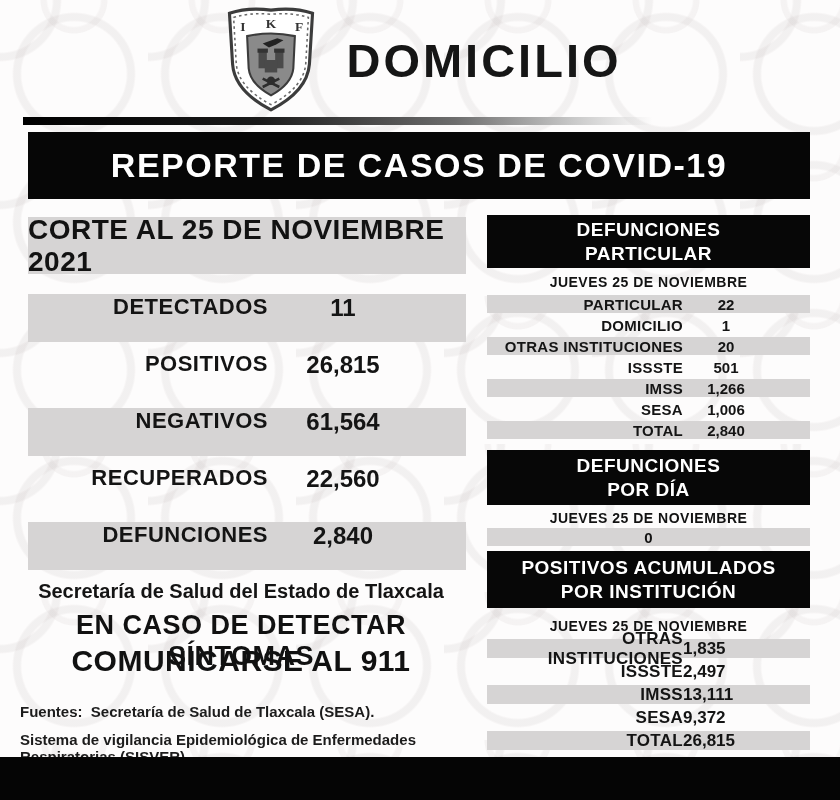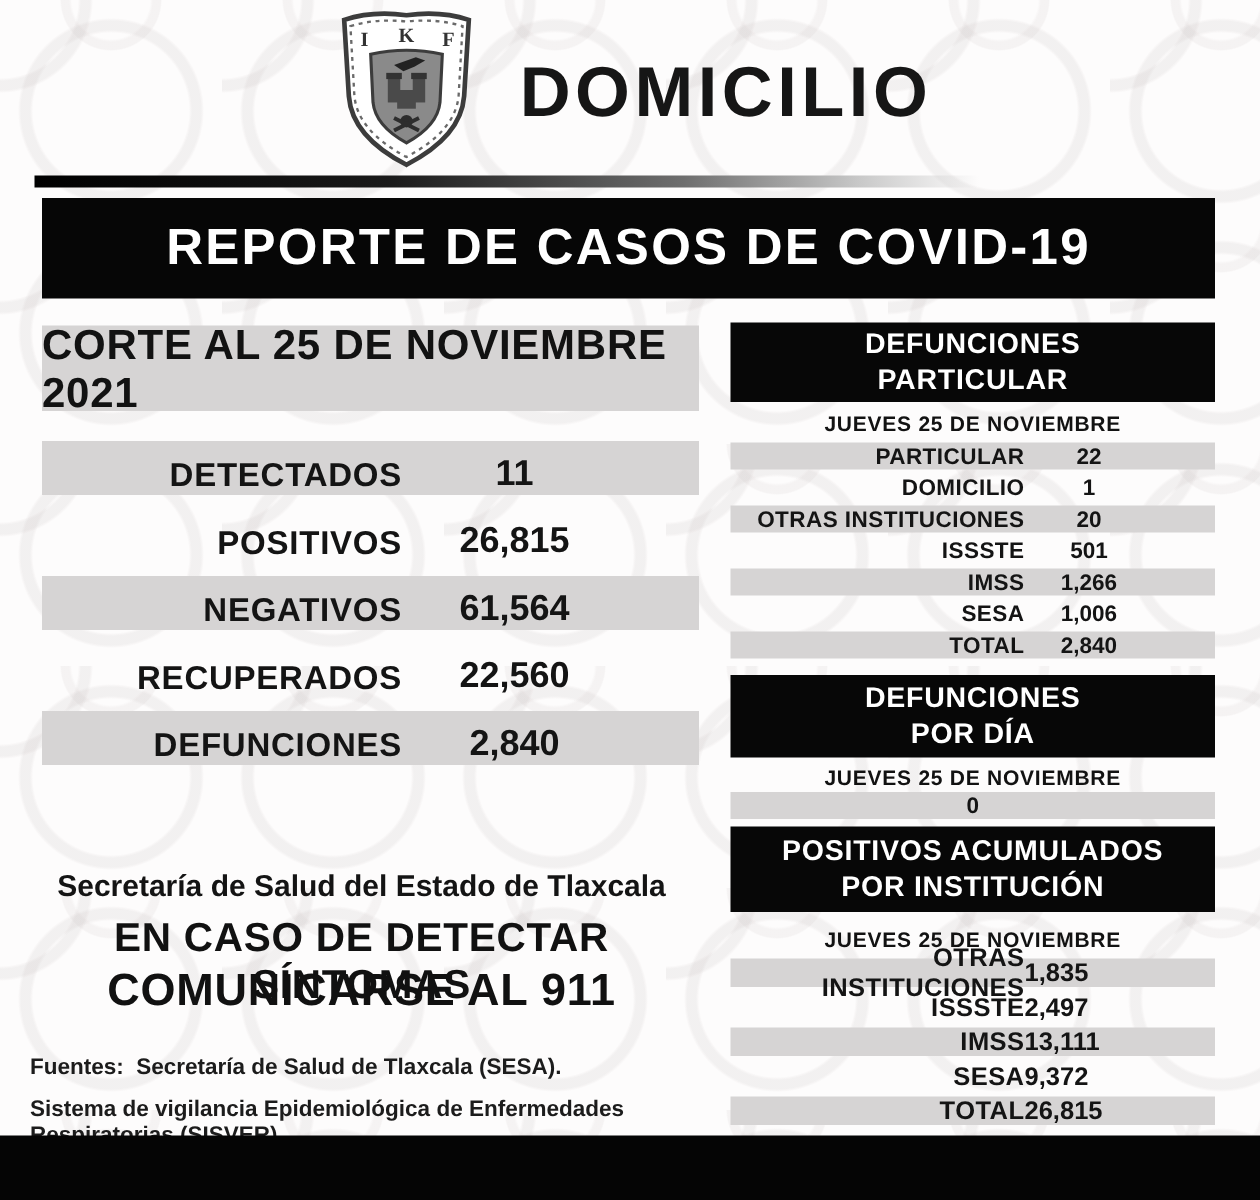--- a/index.html
+++ b/index.html
@@ -29,21 +29,21 @@
   .banner { position:absolute; top:132px; left:28px; width:782px; height:67px;
             background:#060606; color:#fff; display:flex; align-items:center; justify-content:center;
             font-size:34px; font-weight:bold; letter-spacing:1.5px; }
 
   
   .date-bar { position:absolute; top:217px; left:28px; width:438px; height:57px;
               background:#d6d4d4; display:flex; align-items:center; justify-content:center;
               font-size:28px; font-weight:bold; color:#121212; letter-spacing:0.5px; }
 
   .stats { position:absolute; top:294px; left:28px; width:438px; }
-  .stat-row { height:36px; margin-bottom:9px; display:flex; align-items:flex-end; }
+  .stat-row { height:48px; margin-bottom:9px; display:flex; align-items:flex-start; }
   .stat-row.shaded { background:#d6d4d4; }
   .stat-label { flex:0 0 240px; text-align:right; font-size:22px; font-weight:bold; color:#141414; letter-spacing:0.5px; }
   .stat-value { flex:0 0 150px; text-align:center; font-size:24px; font-weight:bold; color:#141414; }
 
   .secretaria { position:absolute; top:580px; left:10px; width:462px; text-align:center;
                 font-size:20px; font-weight:bold; color:#141414; }
   .advice1 { position:absolute; top:610px; left:10px; width:462px; text-align:center;
              font-size:27px; font-weight:bold; color:#111; letter-spacing:0.5px; }
   .advice2 { position:absolute; top:644px; left:10px; width:462px; text-align:center;
              font-size:30px; font-weight:bold; color:#111; letter-spacing:0.5px; }

